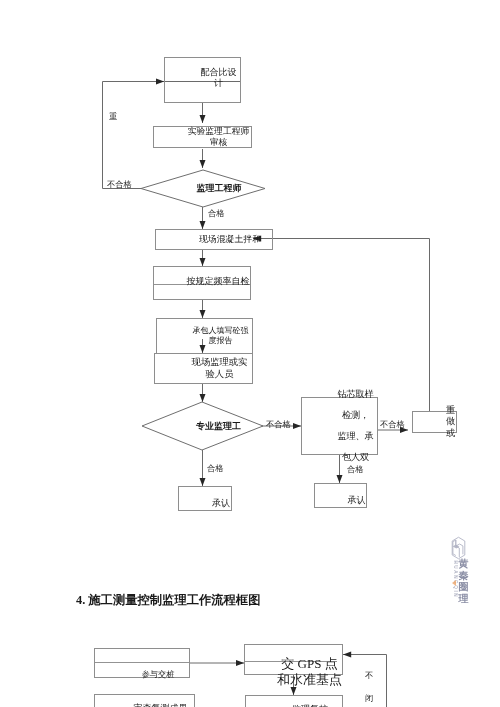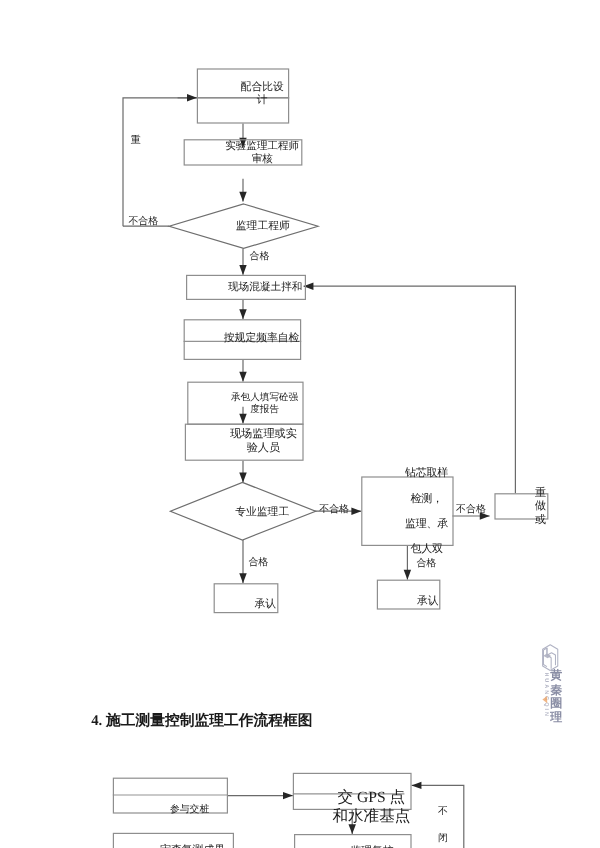--- a/index.html
+++ b/index.html
@@ -6,21 +6,21 @@
   body{width:500px;height:707px;position:relative;overflow:hidden;
        font-family:"Liberation Serif",serif;color:#1a1a1a;}
   .page{position:absolute;inset:0;}
   .node{position:absolute;box-sizing:border-box;border:1px solid #8e8e8e;
         display:flex;align-items:center;justify-content:center;text-align:center;
         background:transparent;line-height:1.25;}
   .lbl{position:absolute;white-space:nowrap;}
   svg.wires{position:absolute;left:0;top:0;width:500px;height:707px;overflow:visible;}
   .heading{position:absolute;font-weight:bold;white-space:nowrap;font-size:12.3px;}
   .t{font-size:9px;white-space:pre-line;margin-left:32px;}
-  .diamond{position:absolute;display:flex;align-items:center;justify-content:center;}
+  .diamond{position:absolute;display:flex;align-items:center;justify-content:center;font-weight:bold;}
   .diamond>.t{position:relative;z-index:2;}
   .lbl{font-size:8.3px;}
   .wm{position:absolute;left:451px;top:536px;width:24px;height:74px;opacity:.72;}
   .wm-text{position:absolute;left:0;top:22px;width:24px;height:50px;}
   .wm-cn{position:absolute;left:7px;top:0;width:11px;font-size:10px;
          font-weight:bold;color:#5e6383;
          font-family:Liberation Serif, serif;line-height:1.16;
          word-break:break-all;text-align:center;}
   .wm-sub{position:absolute;left:-17px;top:19px;width:42px;font-size:4.6px;color:#9598ae;
           font-family:"Liberation Sans",sans-serif;line-height:1;letter-spacing:1.6px;
@@ -67,27 +67,27 @@
     <g stroke="#939393" stroke-width="1" fill="none">
       <path d="M153,284.5 L251,284.5"></path>
       <path d="M94,662.5 L190,662.5"></path>
       <path d="M244,661.5 L337,661.5"></path>
     </g>
   </svg>
 
   <div class="node nb" style="left:164px;top:57px;width:77px;height:46px;align-items:flex-start;padding-top:9px;">
     <span class="t">配合比设计</span>
   </div>
-  <div class="node" style="left:153px;top:116px;width:99px;height:22px;">
+  <div class="node" style="left:153px;top:126px;width:99px;height:22px;">
     <span class="t" style="font-size:8.8px;">实验监理工程师审核</span>
   </div>
   <div class="diamond" style="left:141px;top:170px;width:124px;height:37px;">
     <span class="t">监理工程师</span>
   </div>
-  <div class="node" style="left:155px;top:229px;width:100px;height:21px;">
+  <div class="node" style="left:155px;top:229px;width:118px;height:21px;">
     <span class="t" style="font-size:8.9px;">现场混凝土拌和</span>
   </div>
   <div class="node nb2" style="left:153px;top:266px;width:98px;height:34px;align-items:flex-start;padding-top:9px;">
     <span class="t" style="font-size:9px;">按规定频率自检</span>
   </div>
   <div class="node" style="left:156px;top:318px;width:97px;height:36px;">
     <span class="t" style="font-size:8px;">承包人填写砼强度报告</span>
   </div>
   <div class="node" style="left:154px;top:353px;width:99px;height:31px;">
     <span class="t" style="font-size:9.3px;">现场监理或实验人员</span>

